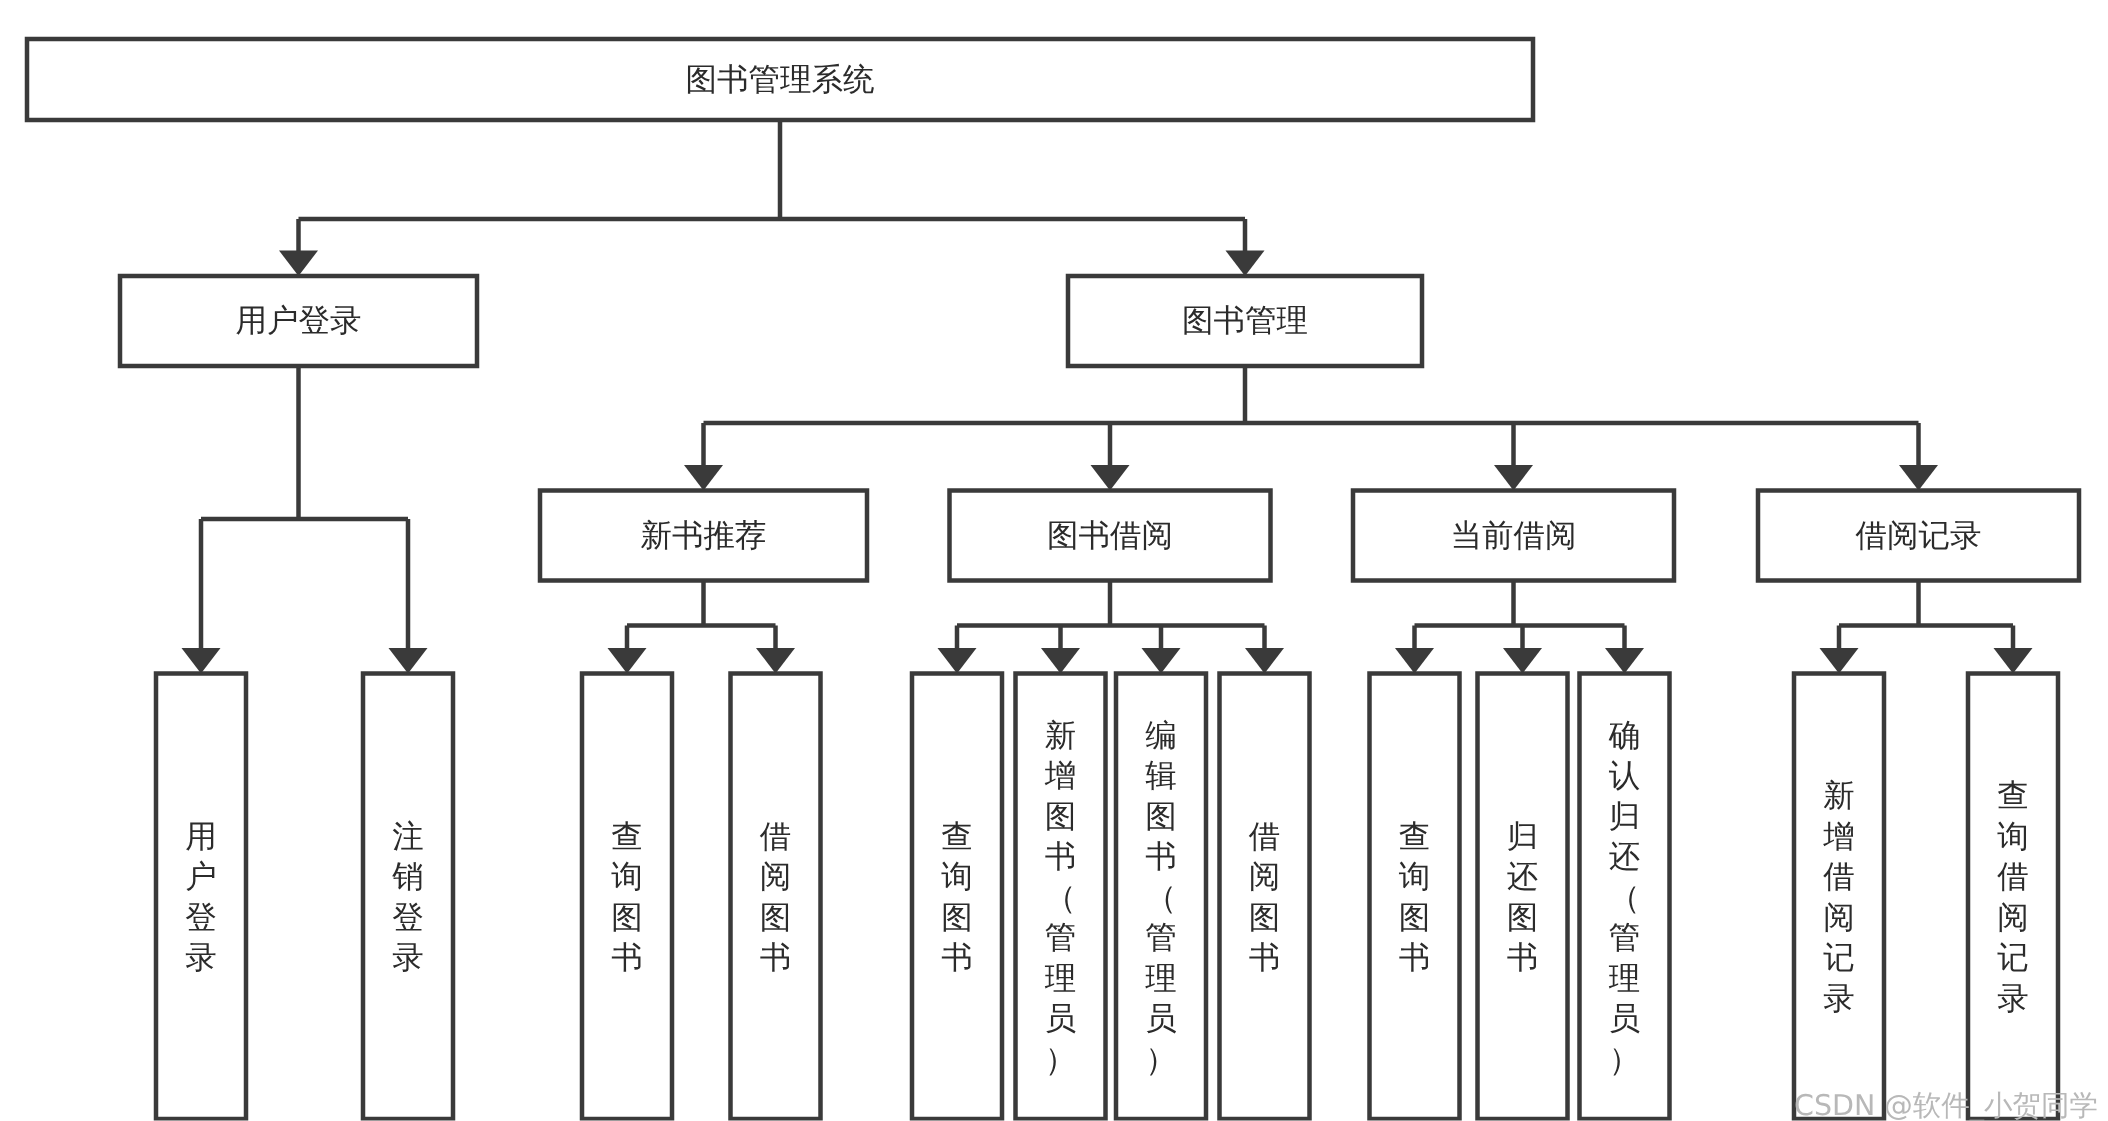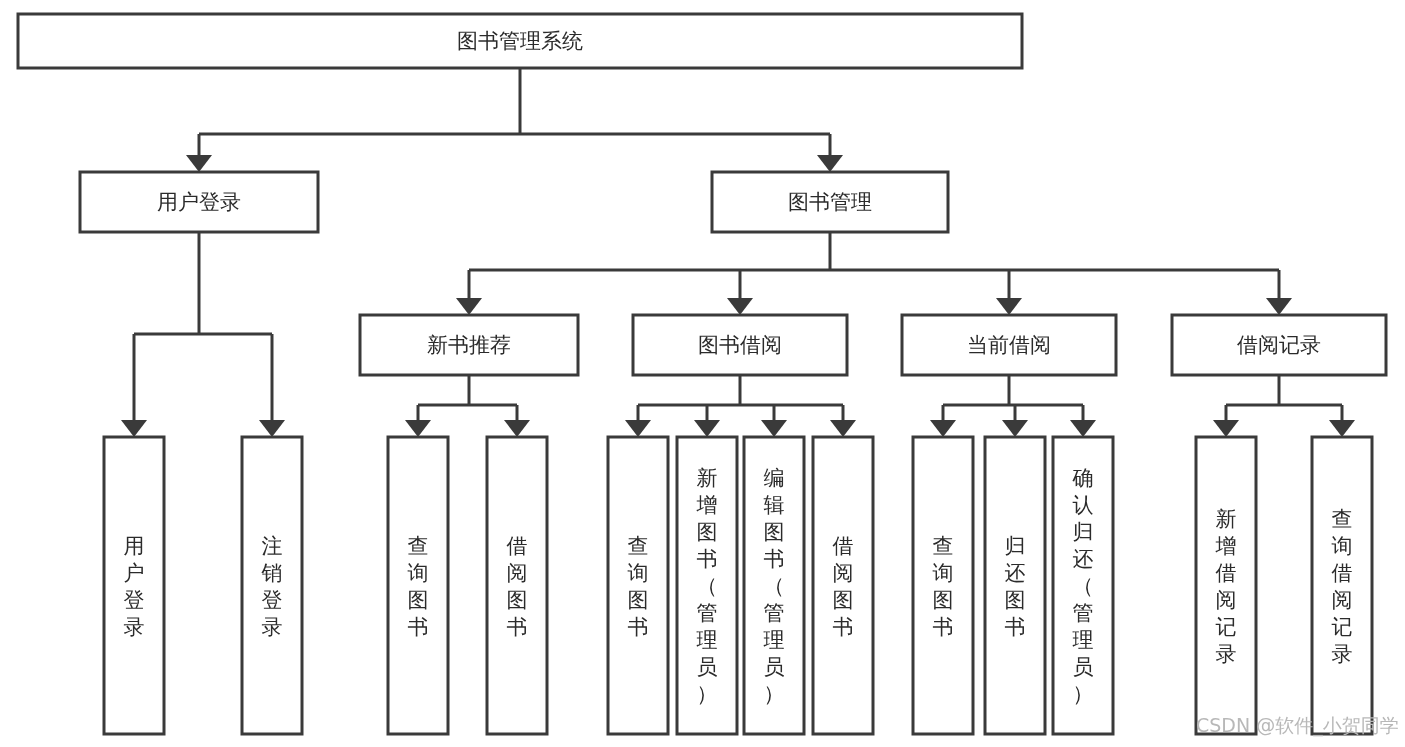--- a/index.html
+++ b/index.html
@@ -11,21 +11,21 @@
   body {
     width: 1405px;
     height: 747px;
     position: relative;
     overflow: hidden;
     font-family: "DejaVu Sans", "Liberation Sans", sans-serif;
   }
   #diagram-root {
     position: absolute;
     left: 0;
-    top: 0;
+    top: 12px;
     width: 1405px;
     height: 658px;
     text-decoration: underline;
   }
   svg.flowchart {
     display: block;
     width: 1405px;
     height: 747px;
     background: #ffffff;
   }

